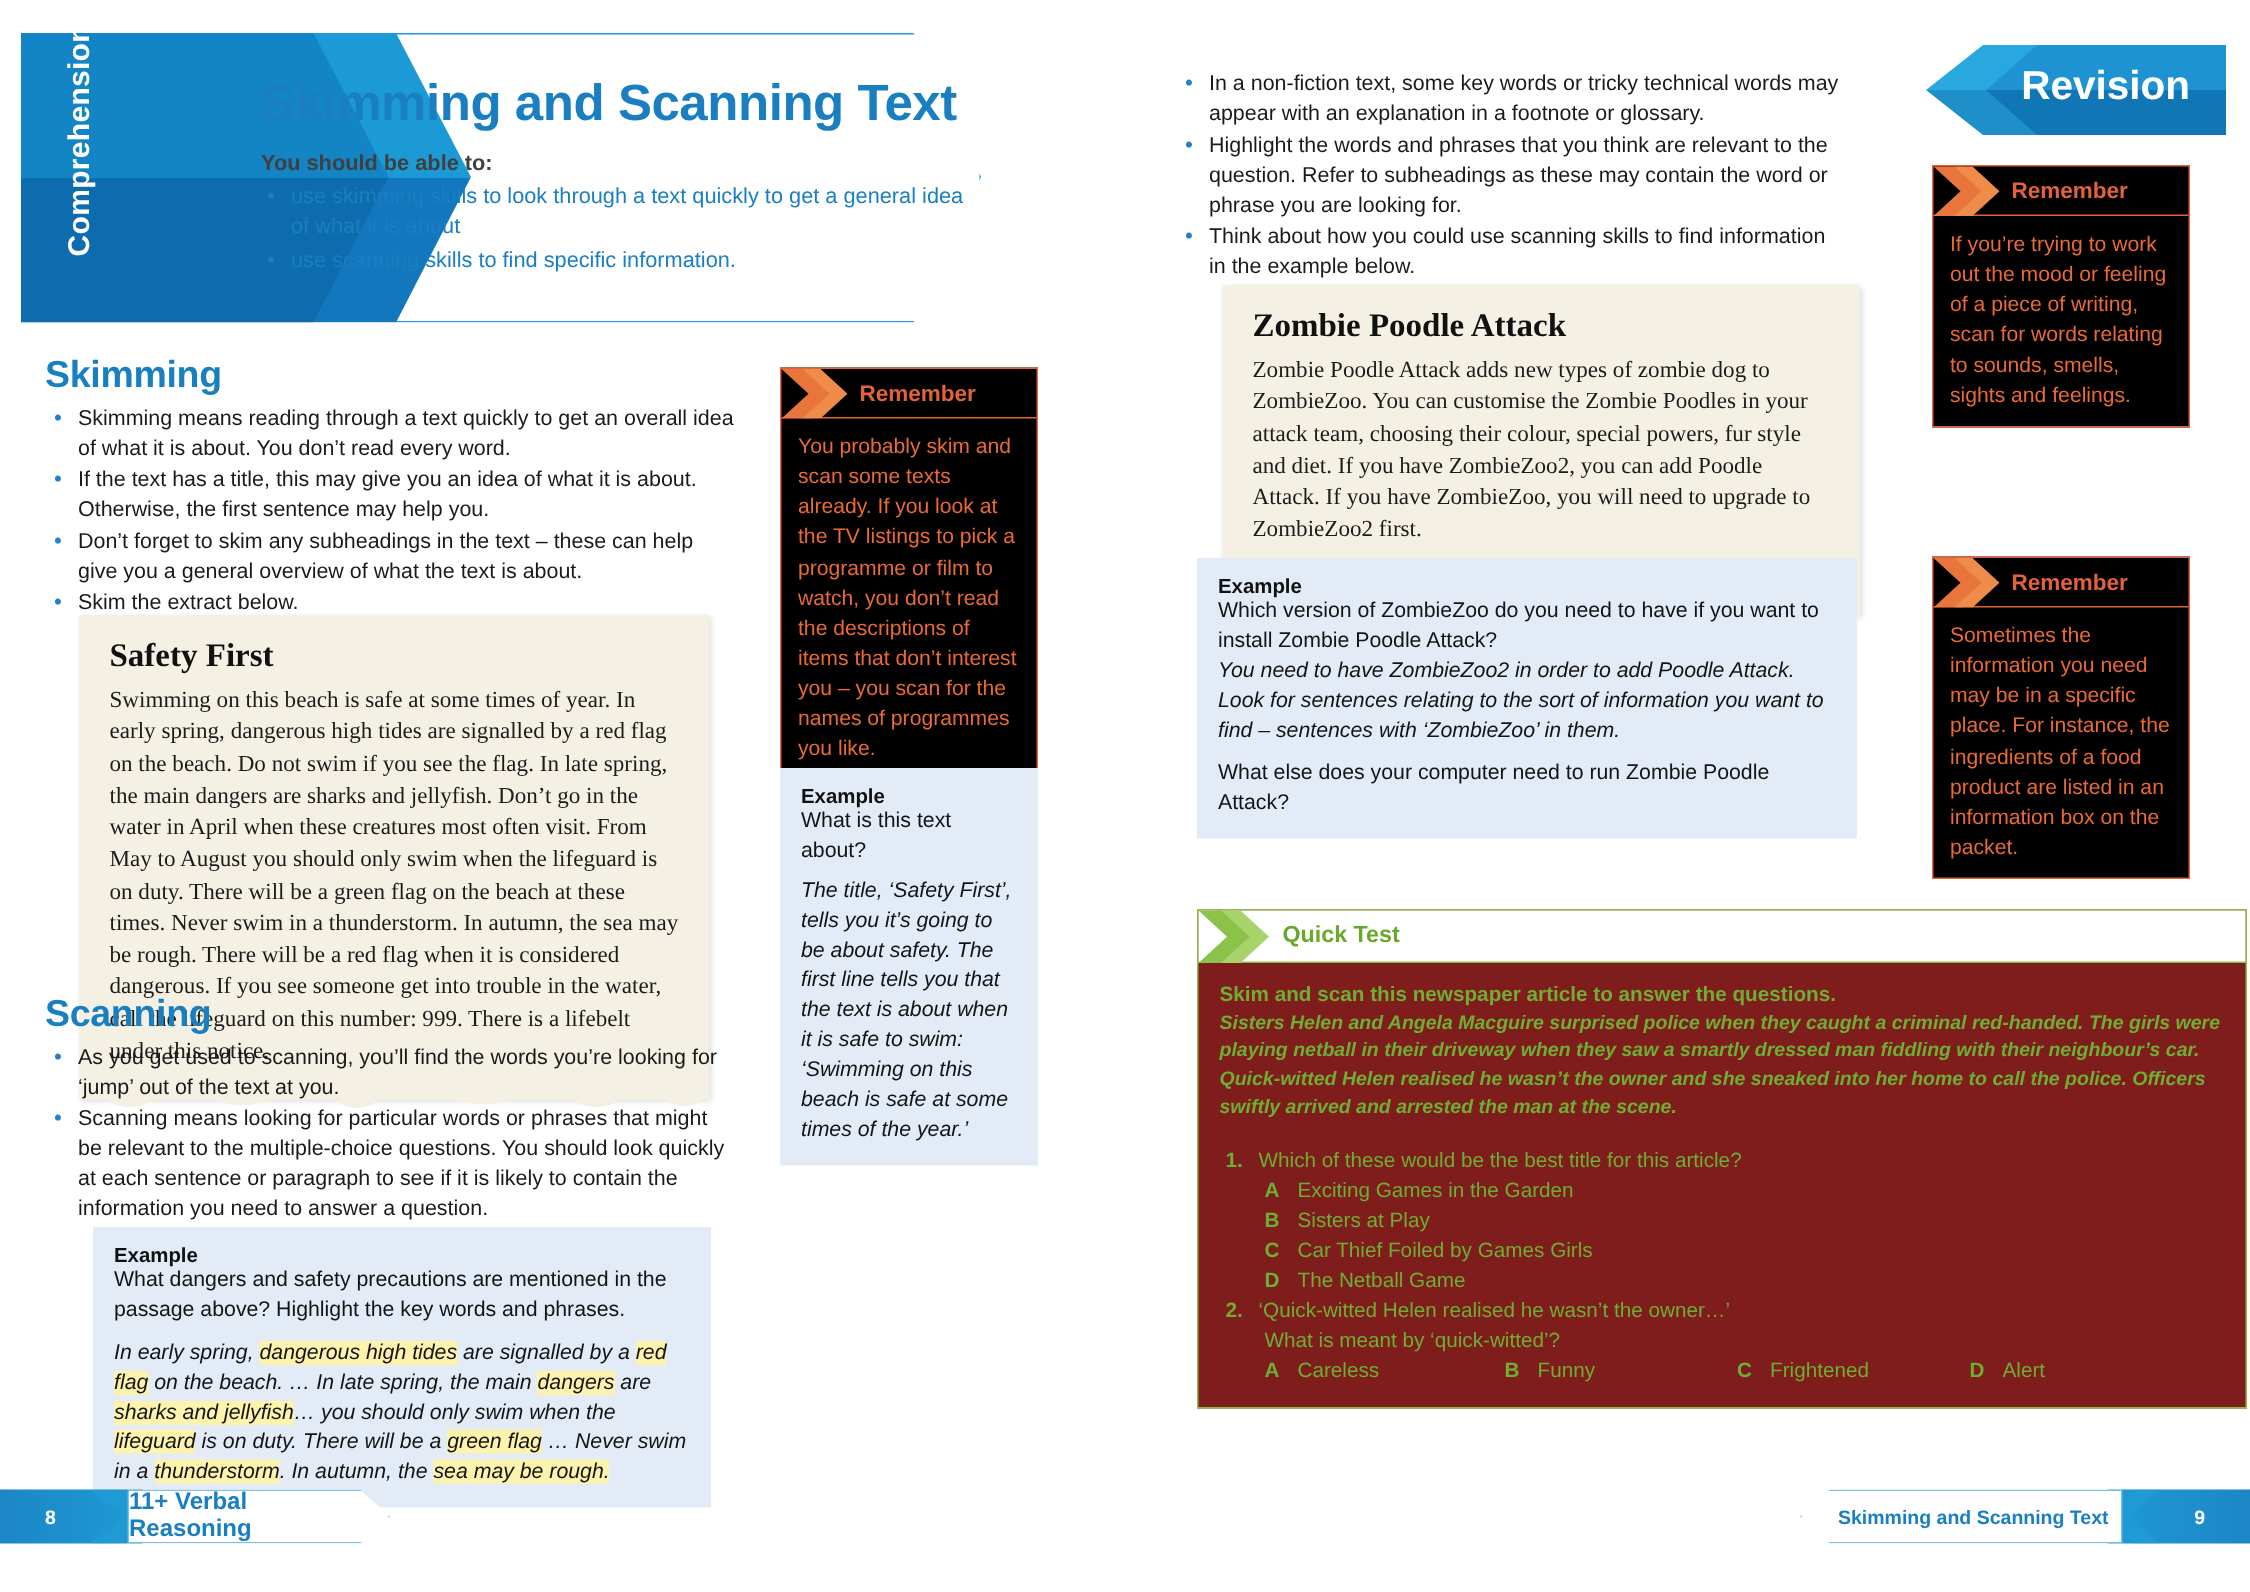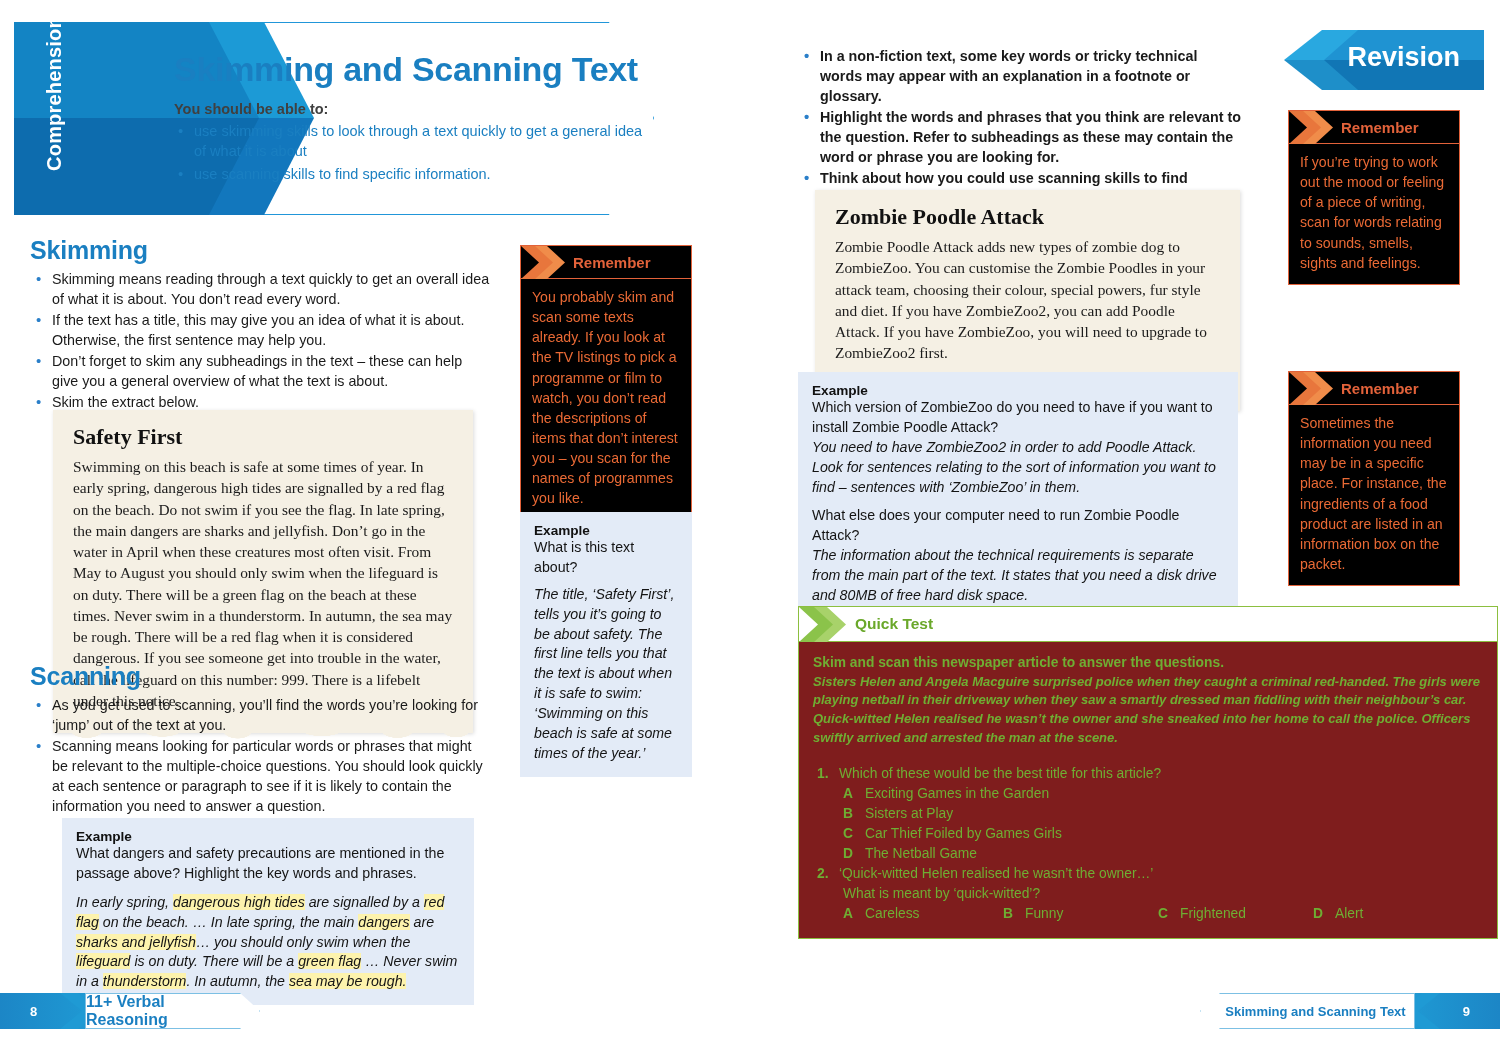--- a/index.html
+++ b/index.html
@@ -298,40 +298,39 @@
   </div>
 
   <div class="page-right">
 
     <div class="rev-banner">
       <div class="rev-back"></div>
       <div class="rev-front"></div>
       <div class="rev-label">Revision</div>
     </div>
 
-    <div style="position:absolute; left:48px; top:42px; width:445px;font-weight:bold;">
+    <div style="position:absolute; left:34px; top:42px; width:445px;">
       <ul class="blist">
         <li>In a non-fiction text, some key words or tricky technical words may appear with an explanation in a footnote or glossary.</li>
         <li>Highlight the words and phrases that you think are relevant to the question. Refer to subheadings as these may contain the word or phrase you are looking for.</li>
         <li>Think about how you could use scanning skills to find information in the example below.</li>
       </ul>
     </div>
 
     <div style="position:absolute; left:65px; top:190px; width:425px;" class="extract">
       <div class="extract-title">Zombie Poodle Attack</div>
       <div class="extract-body">Zombie Poodle Attack adds new types of zombie dog to ZombieZoo. You can customise the Zombie Poodles in your attack team, choosing their colour, special powers, fur style and diet. If you have ZombieZoo2, you can add Poodle Attack. If you have ZombieZoo, you will need to upgrade to ZombieZoo2 first.</div>
       <div class="extract-note">The game needs a disk drive and 80MB of free hard disk space.</div>
     </div>
 
     <div style="position:absolute; left:48px; top:372px; width:440px;" class="ex-box">
       <div class="ex-label">Example</div>
       <div class="ex-q">Which version of ZombieZoo do you need to have if you want to install Zombie Poodle Attack?</div>
       <div class="ex-a">You need to have ZombieZoo2 in order to add Poodle Attack. Look for sentences relating to the sort of information you want to find – sentences with ‘ZombieZoo’ in them.</div>
       <div class="ex-q ex-gap">What else does your computer need to run Zombie Poodle Attack?</div>
-      <div class="ex-a">The information about the technical requirements is separate from the main part of the text. It states that you need a disk drive and 80MB of free hard disk space.</div>
     </div>
 
     <div style="position:absolute; left:48px; top:606px; width:700px;" class="qt-box">
       <div class="qt-head">
         <span class="chev-icon">
           <svg width="52" height="35" viewBox="0 0 52 35">
             <path d="M0 0 L22 0 L41 17.5 L22 35 L0 35 L19 17.5 Z" fill="#8bc34a"></path>
             <path d="M15 0 L28 0 L47 17.5 L28 35 L15 35 L34 17.5 Z" fill="#a8d26a"></path>
           </svg>
         </span>

